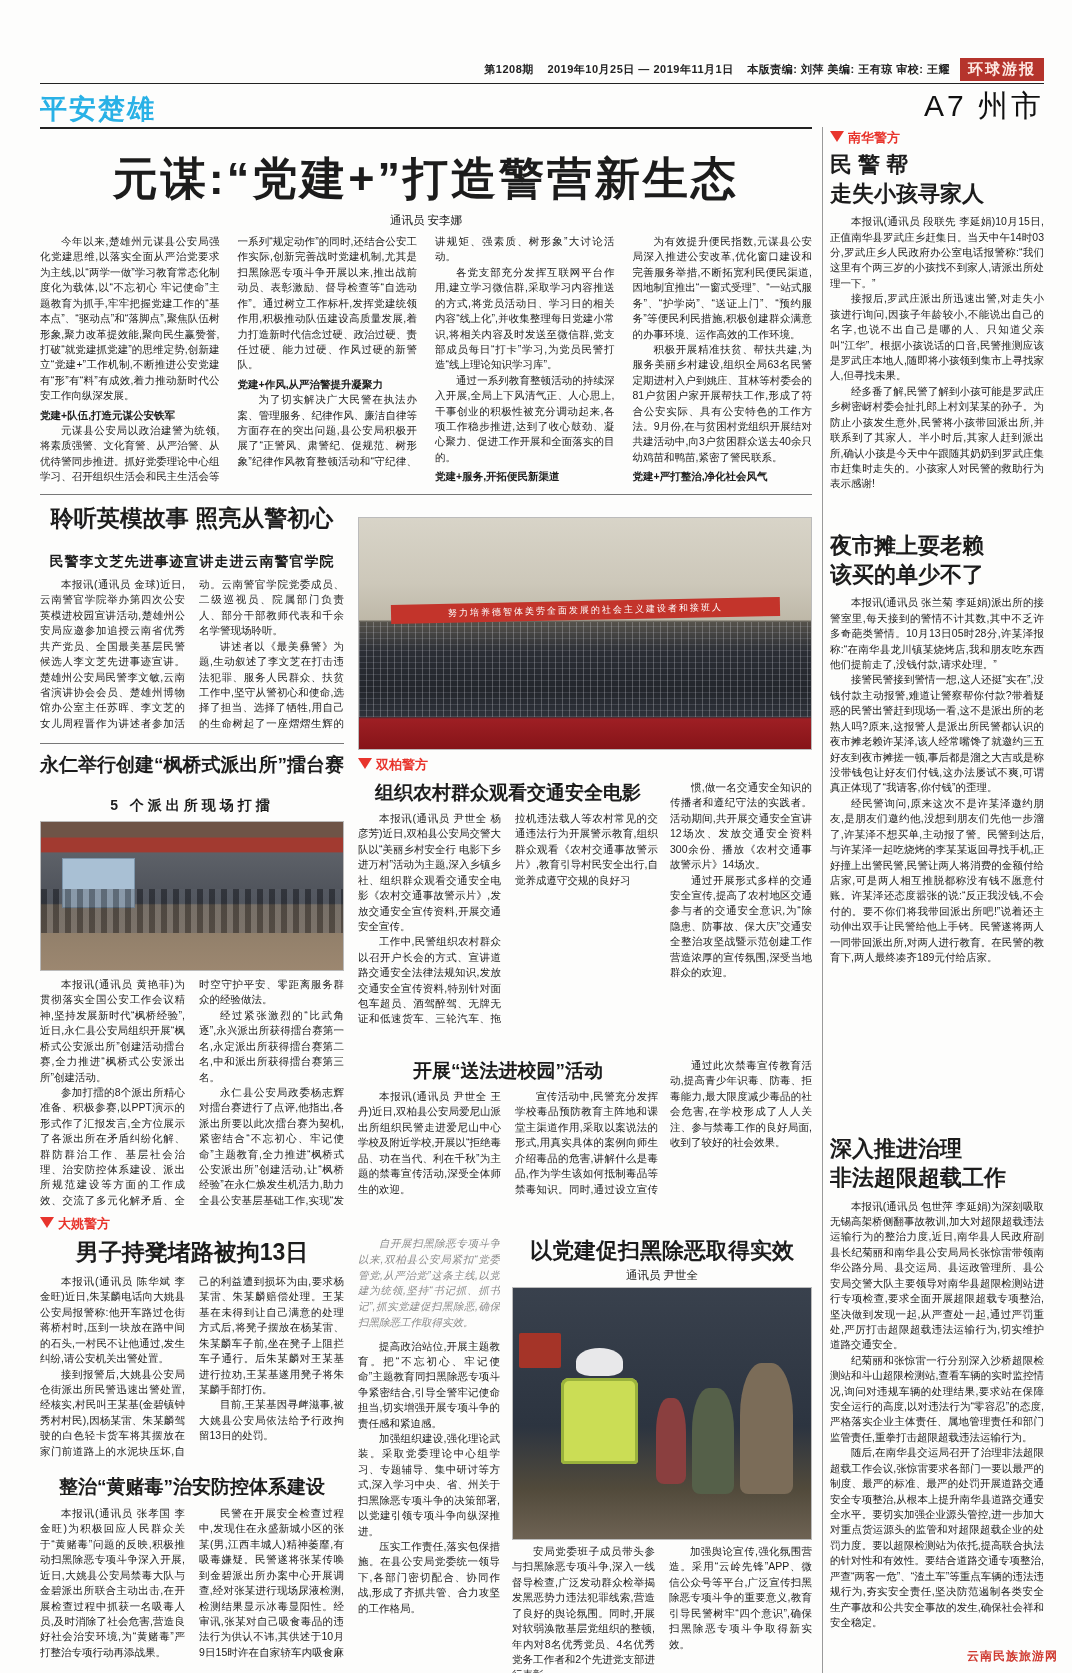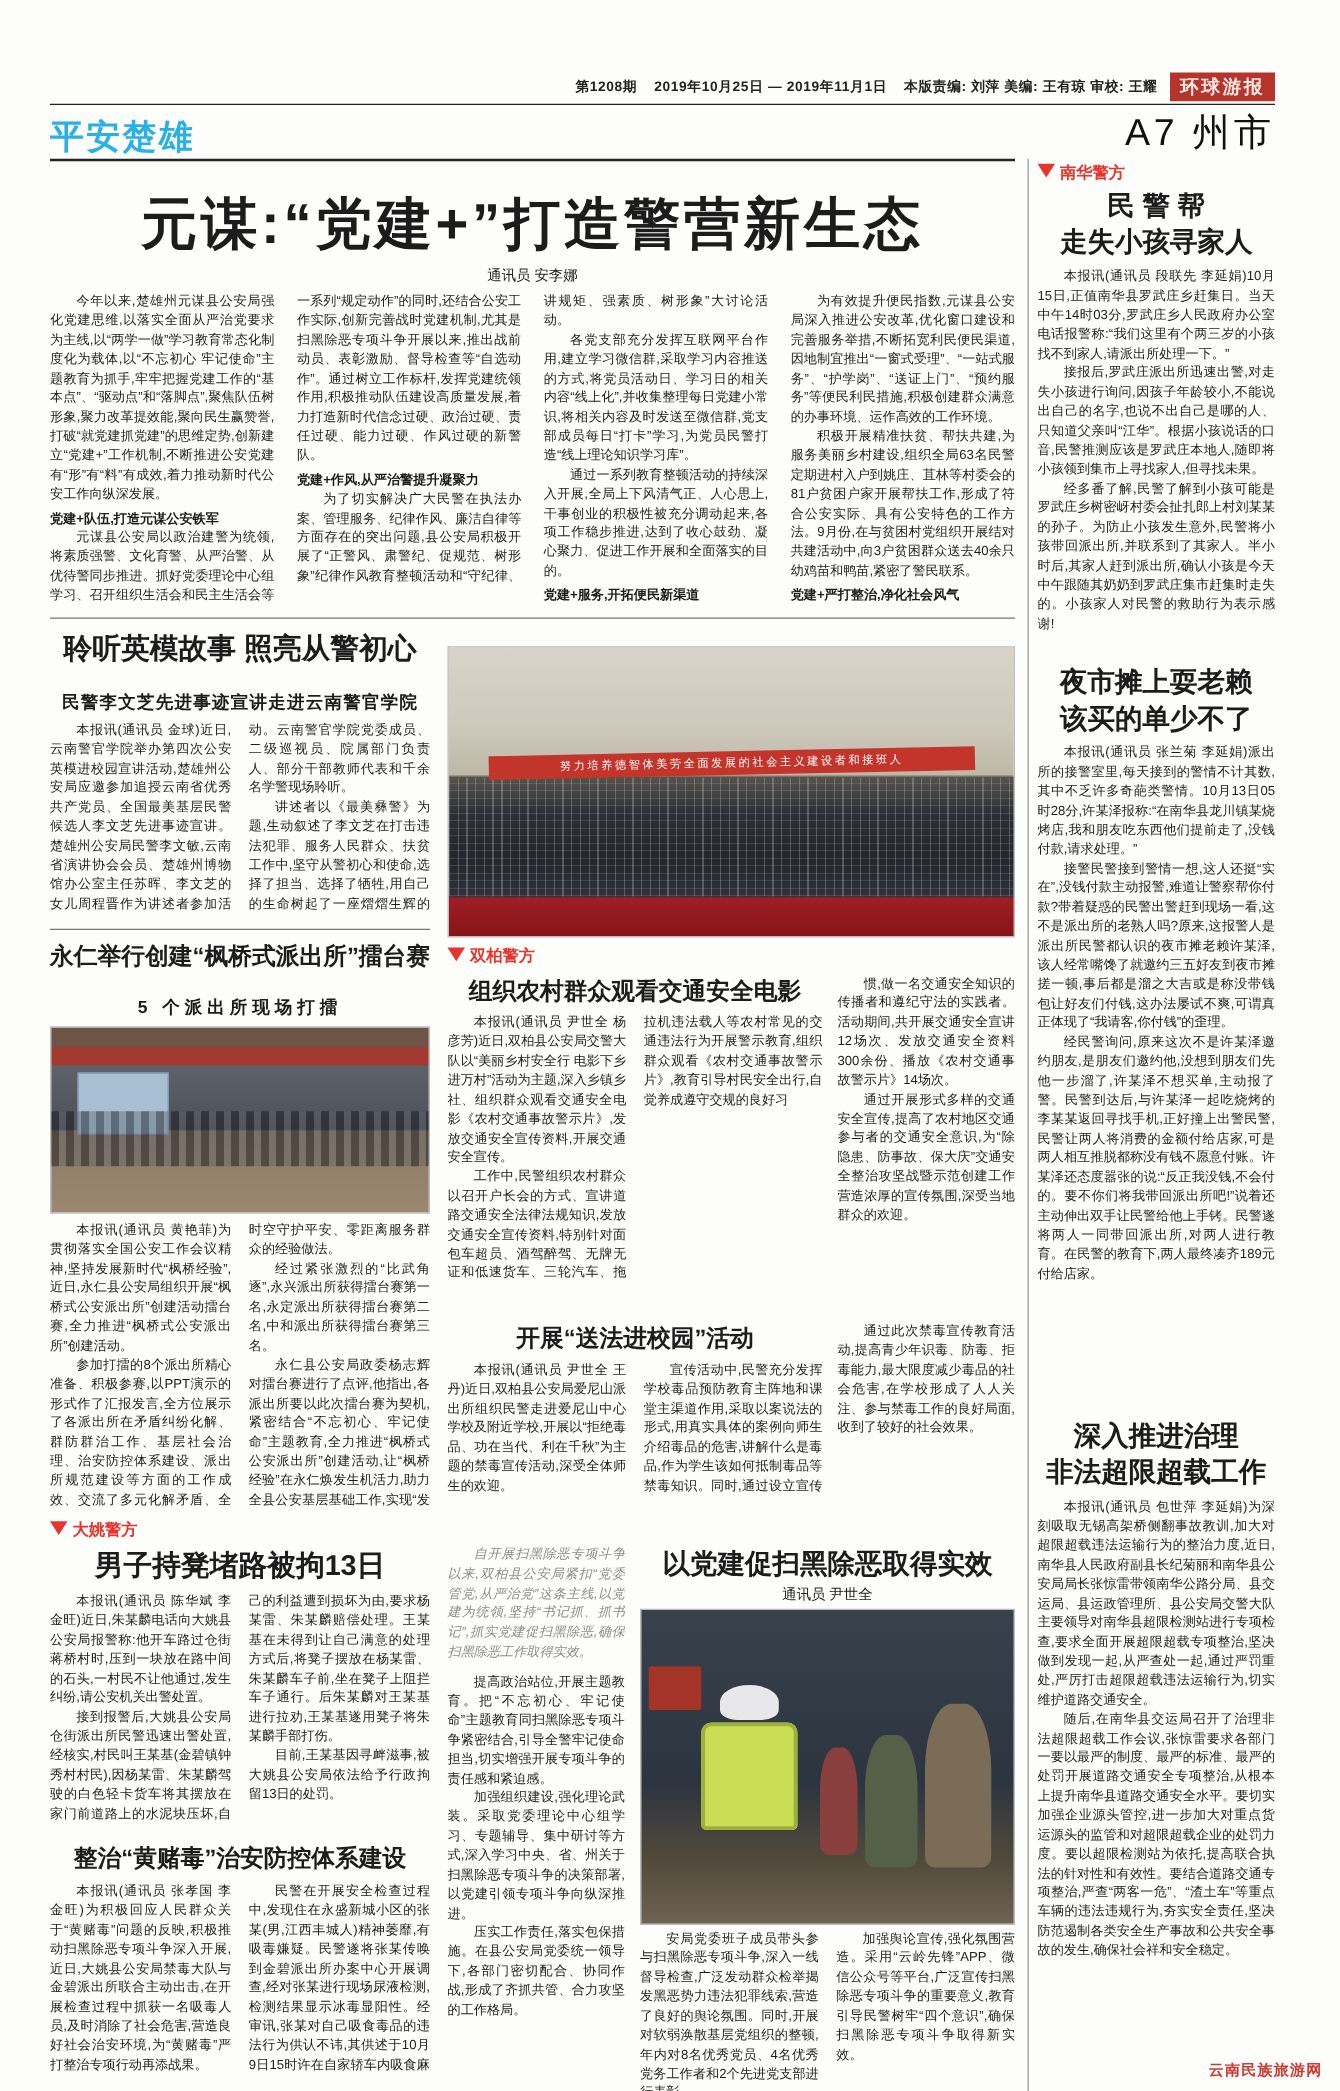--- a/index.html
+++ b/index.html
@@ -1,19 +1,19 @@
 <!DOCTYPE html>
 <html><head>
 <meta charset="utf-8">
 <style>
   * { margin:0; padding:0; box-sizing:border-box; }
   html,body { background:#e9e9e9; }
   body { font-family:"Liberation Sans","DejaVu Sans",sans-serif; color:#1c1c1c; }
   .page { position:relative; width:1072px; height:1673px; background:#fdfdfc; margin:0 auto;
-          overflow:hidden; padding:58px 52px 0 40px; }
+          overflow:hidden; padding:58px 28px 0 40px; }
 
   
   .hdr-row1 { display:flex; align-items:flex-end; justify-content:flex-end; gap:10px; }
   .issue-line { font-size:11px; color:#222; font-weight:bold; letter-spacing:.5px; padding-bottom:4px; }
   .issue-line span { margin-left:10px; }
   .masthead-box { background:#b5342c; color:#fde8e2; font-weight:900; font-size:15px;
                   padding:2px 8px; letter-spacing:2px; }
   .hdr-rule { border-top:1.5px solid #222; margin-top:2px; }
   .hdr-row2 { display:flex; justify-content:space-between; align-items:flex-end; margin-top:2px; }
   .col-banner { color:#29b1e6; font-size:27px; font-weight:900; letter-spacing:2px; }
@@ -56,21 +56,21 @@
   .h-jt { font-size:19px; }
   .h-sf { font-size:19px; }
   .h-dj { font-size:22px; }
 
   .lt-body { height:158px; margin-top:6px; }
   .yr-body { height:232px; margin-top:6px; }
   .mz-body { height:200px; margin-top:6px; }
   .zt-body { height:168px; margin-top:6px; }
 
   
-  .sb-title { font-size:22px; font-weight:900; text-align:center; line-height:1.3; margin-top:0; }
+  .sb-title { font-size:22px; font-weight:900; text-align:left; line-height:1.3; margin-top:0; }
   .sb-body { margin-top:6px; }
   .sb1 { height:318px; } .sb2 { height:540px; } .sb3 { height:430px; }
 
   
   .photo { position:relative; overflow:hidden; border:1px solid #bbb; }
   .ph-auditorium { width:100%; height:233px; margin-top:14px;
     background:
       linear-gradient(180deg,#d8d4c8 0%,#cdc8ba 28%,#beb8a8 44%,#55524b 45%,#2b2e35 58%,#23262c 74%,#2e323a 86%,#9e1f24 87%,#861418 100%);
   }
   .ph-auditorium .speckle { position:absolute; left:0; right:0; top:45%; height:41%;
@@ -308,20 +308,21 @@
           </div>
       </div>
 
       <div>
         <div class="sb-title">
           <div>深入推进治理</div>
           <div>非法超限超载工作</div>
         </div>
         <div class="bodytxt sb-body sb3">
             <p>本报讯(通讯员 包世萍 李延娟)为深刻吸取无锡高架桥侧翻事故教训,加大对超限超载违法运输行为的整治力度,近日,南华县人民政府副县长纪菊丽和南华县公安局局长张惊雷带领南华公路分局、县交运局、县运政管理所、县公安局交警大队主要领导对南华县超限检测站进行专项检查,要求全面开展超限超载专项整治,坚决做到发现一起,从严查处一起,通过严罚重处,严厉打击超限超载违法运输行为,切实维护道路交通安全。</p>
+            <p>纪菊丽和张惊雷一行分别深入沙桥超限检测站和斗山超限检测站,查看车辆的实时监控情况,询问对违规车辆的处理结果,要求站在保障安全运行的高度,以对违法行为“零容忍”的态度,严格落实企业主体责任、属地管理责任和部门监管责任,重拳打击超限超载违法运输行为。</p>
             <p>随后,在南华县交运局召开了治理非法超限超载工作会议,张惊雷要求各部门一要以最严的制度、最严的标准、最严的处罚开展道路交通安全专项整治,从根本上提升南华县道路交通安全水平。要切实加强企业源头管控,进一步加大对重点货运源头的监管和对超限超载企业的处罚力度。要以超限检测站为依托,提高联合执法的针对性和有效性。要结合道路交通专项整治,严查“两客一危”、“渣土车”等重点车辆的违法违规行为,夯实安全责任,坚决防范遏制各类安全生产事故和公共安全事故的发生,确保社会祥和安全稳定。</p>
           </div>
       </div>
     </aside>
   </div>
 
   <div class="watermark">云南民族旅游网</div>
 </div>
 
 </body></html>

